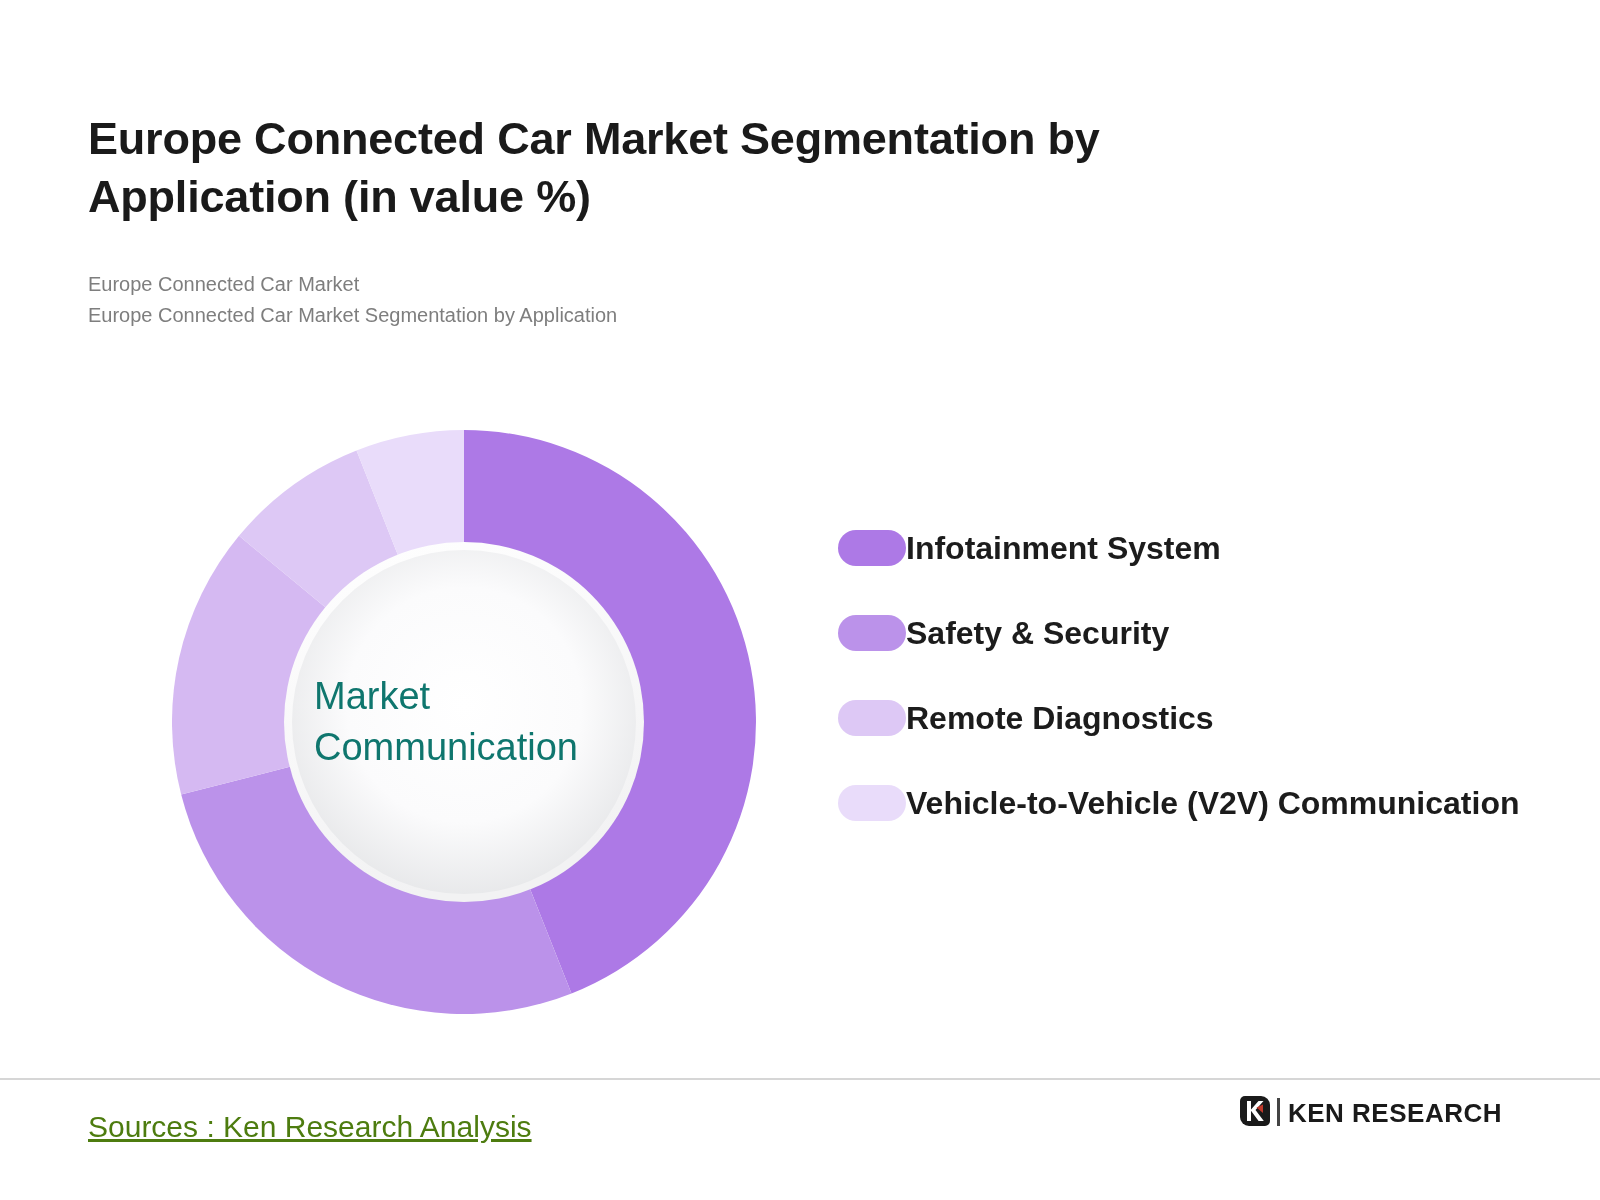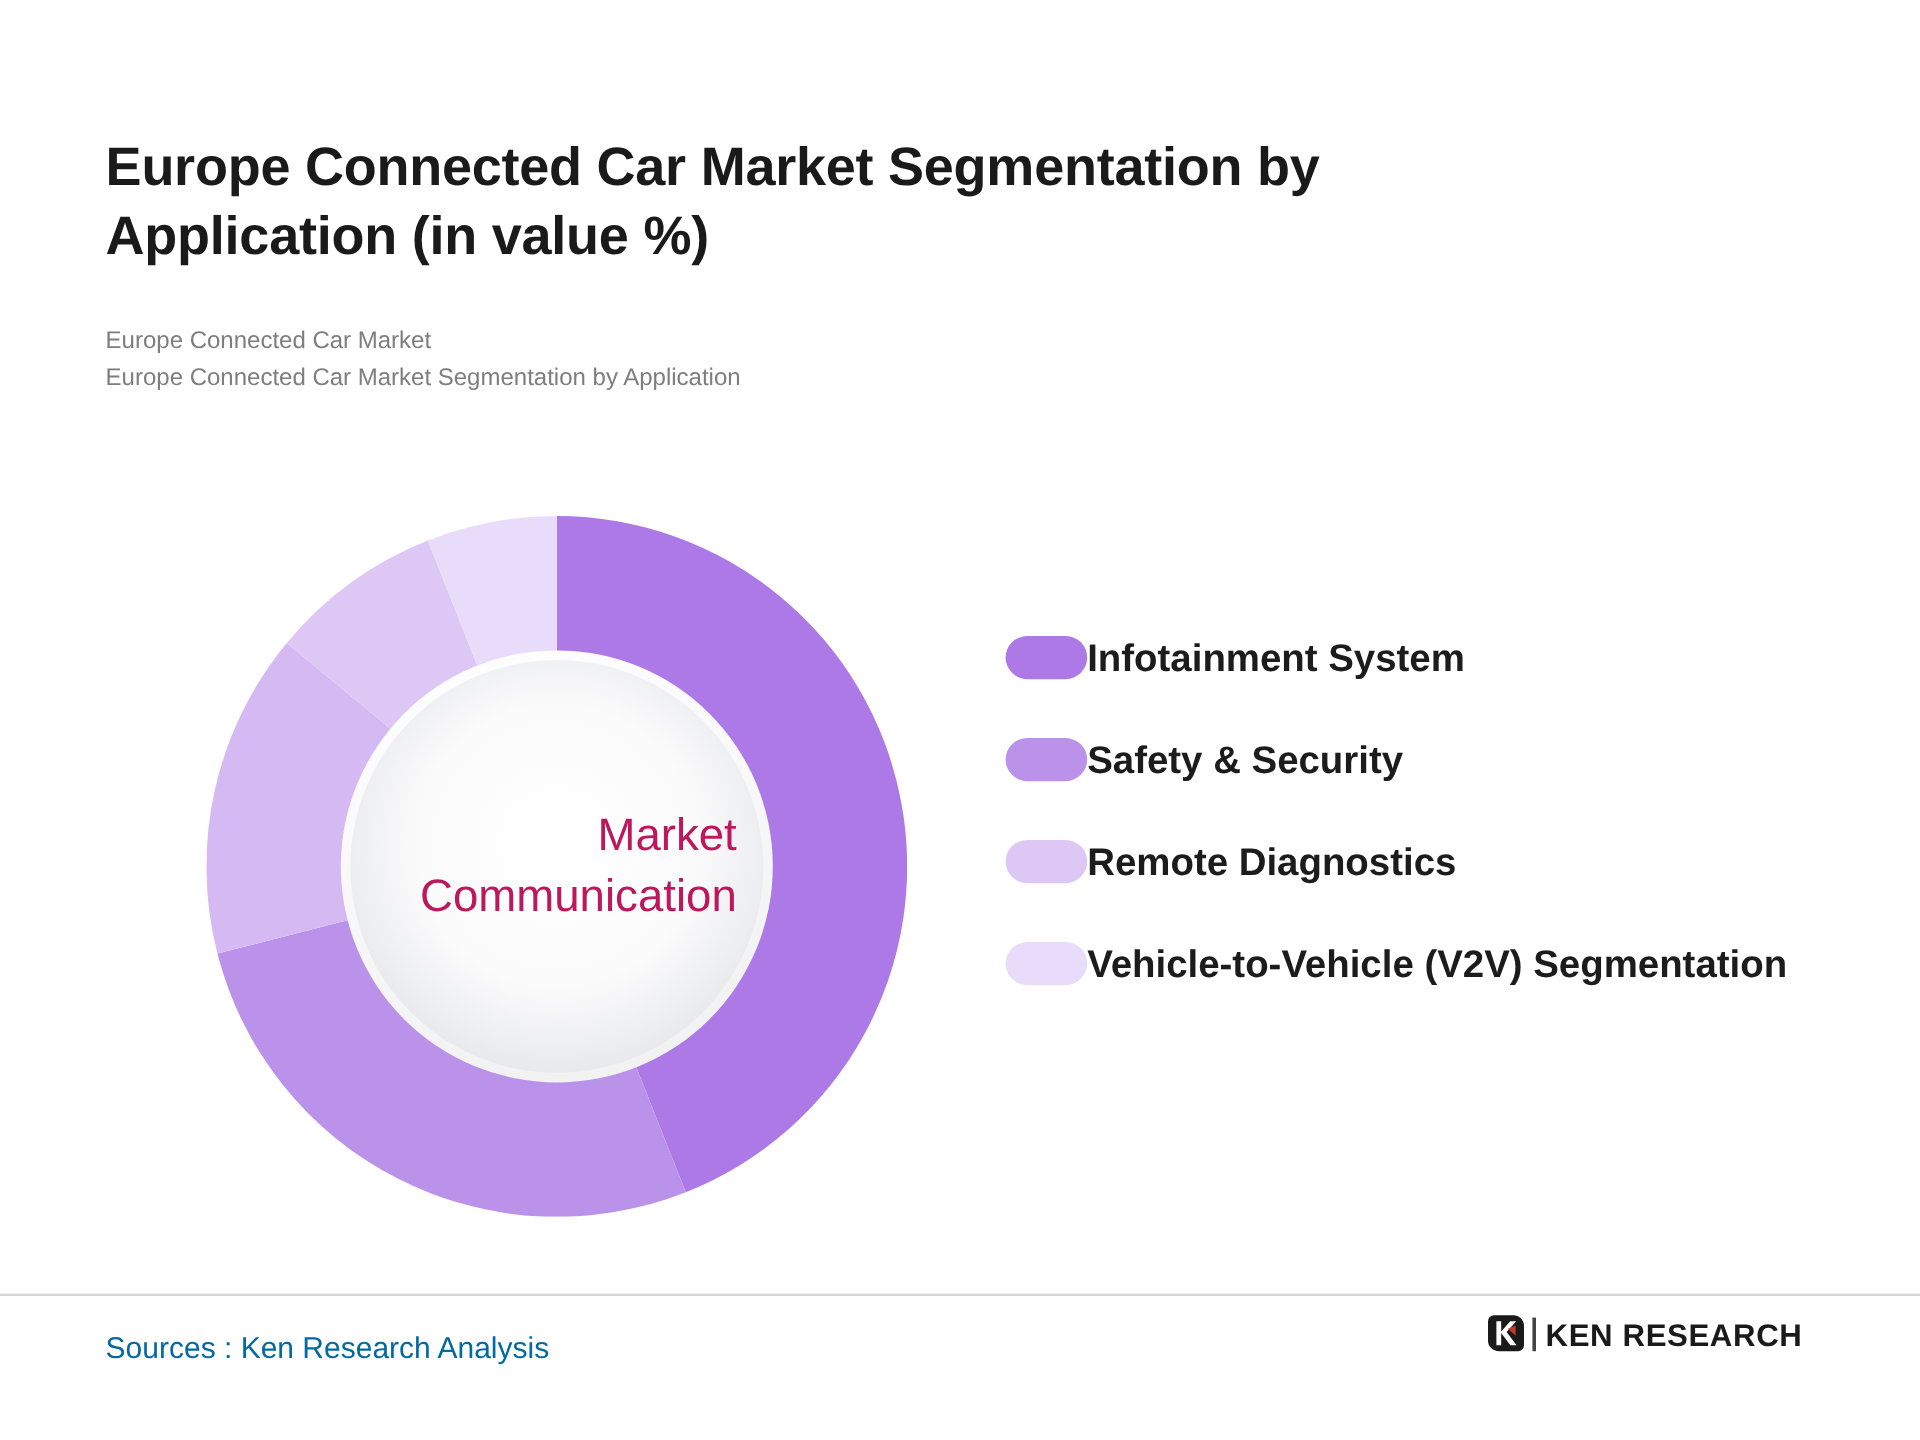--- a/index.html
+++ b/index.html
@@ -72,24 +72,24 @@
     display: block;
     width: 584px;
     height: 584px;
   }
   .donut-center-label {
     position: absolute;
     left: 50%;
     top: 50%;
     transform: translate(-50%, -50%);
     width: 300px;
-    text-align: right;
+    text-align: left;
     font-size: 38px;
     line-height: 1.34;
-    color: #be185d;
+    color: #0f766e;
     pointer-events: none;
     font-weight: normal;
   }
 
   
   .legend {
     position: absolute;
     left: 838px;
     top: 105px;
     width: 740px;
@@ -126,22 +126,23 @@
     position: absolute;
     left: 0;
     top: 1078px;
     width: 1600px;
     height: 122px;
   }
   .footer-source {
     position: absolute;
     left: 88px;
     top: 32px;
-    font-size: 25px;
-    color: #0369a1;
+    font-size: 30px;
+    color: #4d7c0f;
+    text-decoration: underline;
   }
   .footer-logo {
     position: absolute;
     right: 98px;
     top: 8px;
     display: flex;
     align-items: flex-end;
     height: 40px;
   }
   .logo-badge {
@@ -228,21 +229,21 @@
         <div class="legend-item">
           <span class="legend-swatch" style="background: rgb(187, 146, 234);"></span>
           <span class="legend-label">Safety &amp; Security</span>
         </div>
         <div class="legend-item">
           <span class="legend-swatch" style="background: rgb(221, 200, 245);"></span>
           <span class="legend-label">Remote Diagnostics</span>
         </div>
         <div class="legend-item">
           <span class="legend-swatch" style="background: rgb(233, 220, 250);"></span>
-          <span class="legend-label">Vehicle-to-Vehicle (V2V) Segmentation</span>
+          <span class="legend-label">Vehicle-to-Vehicle (V2V) Communication</span>
         </div>
       </div>
 
   </div>
 
   <div class="footer-rule"></div>
   <div class="footer">
     <div class="footer-source">Sources : Ken Research Analysis</div>
     <div class="footer-logo">
       <span class="logo-badge">

